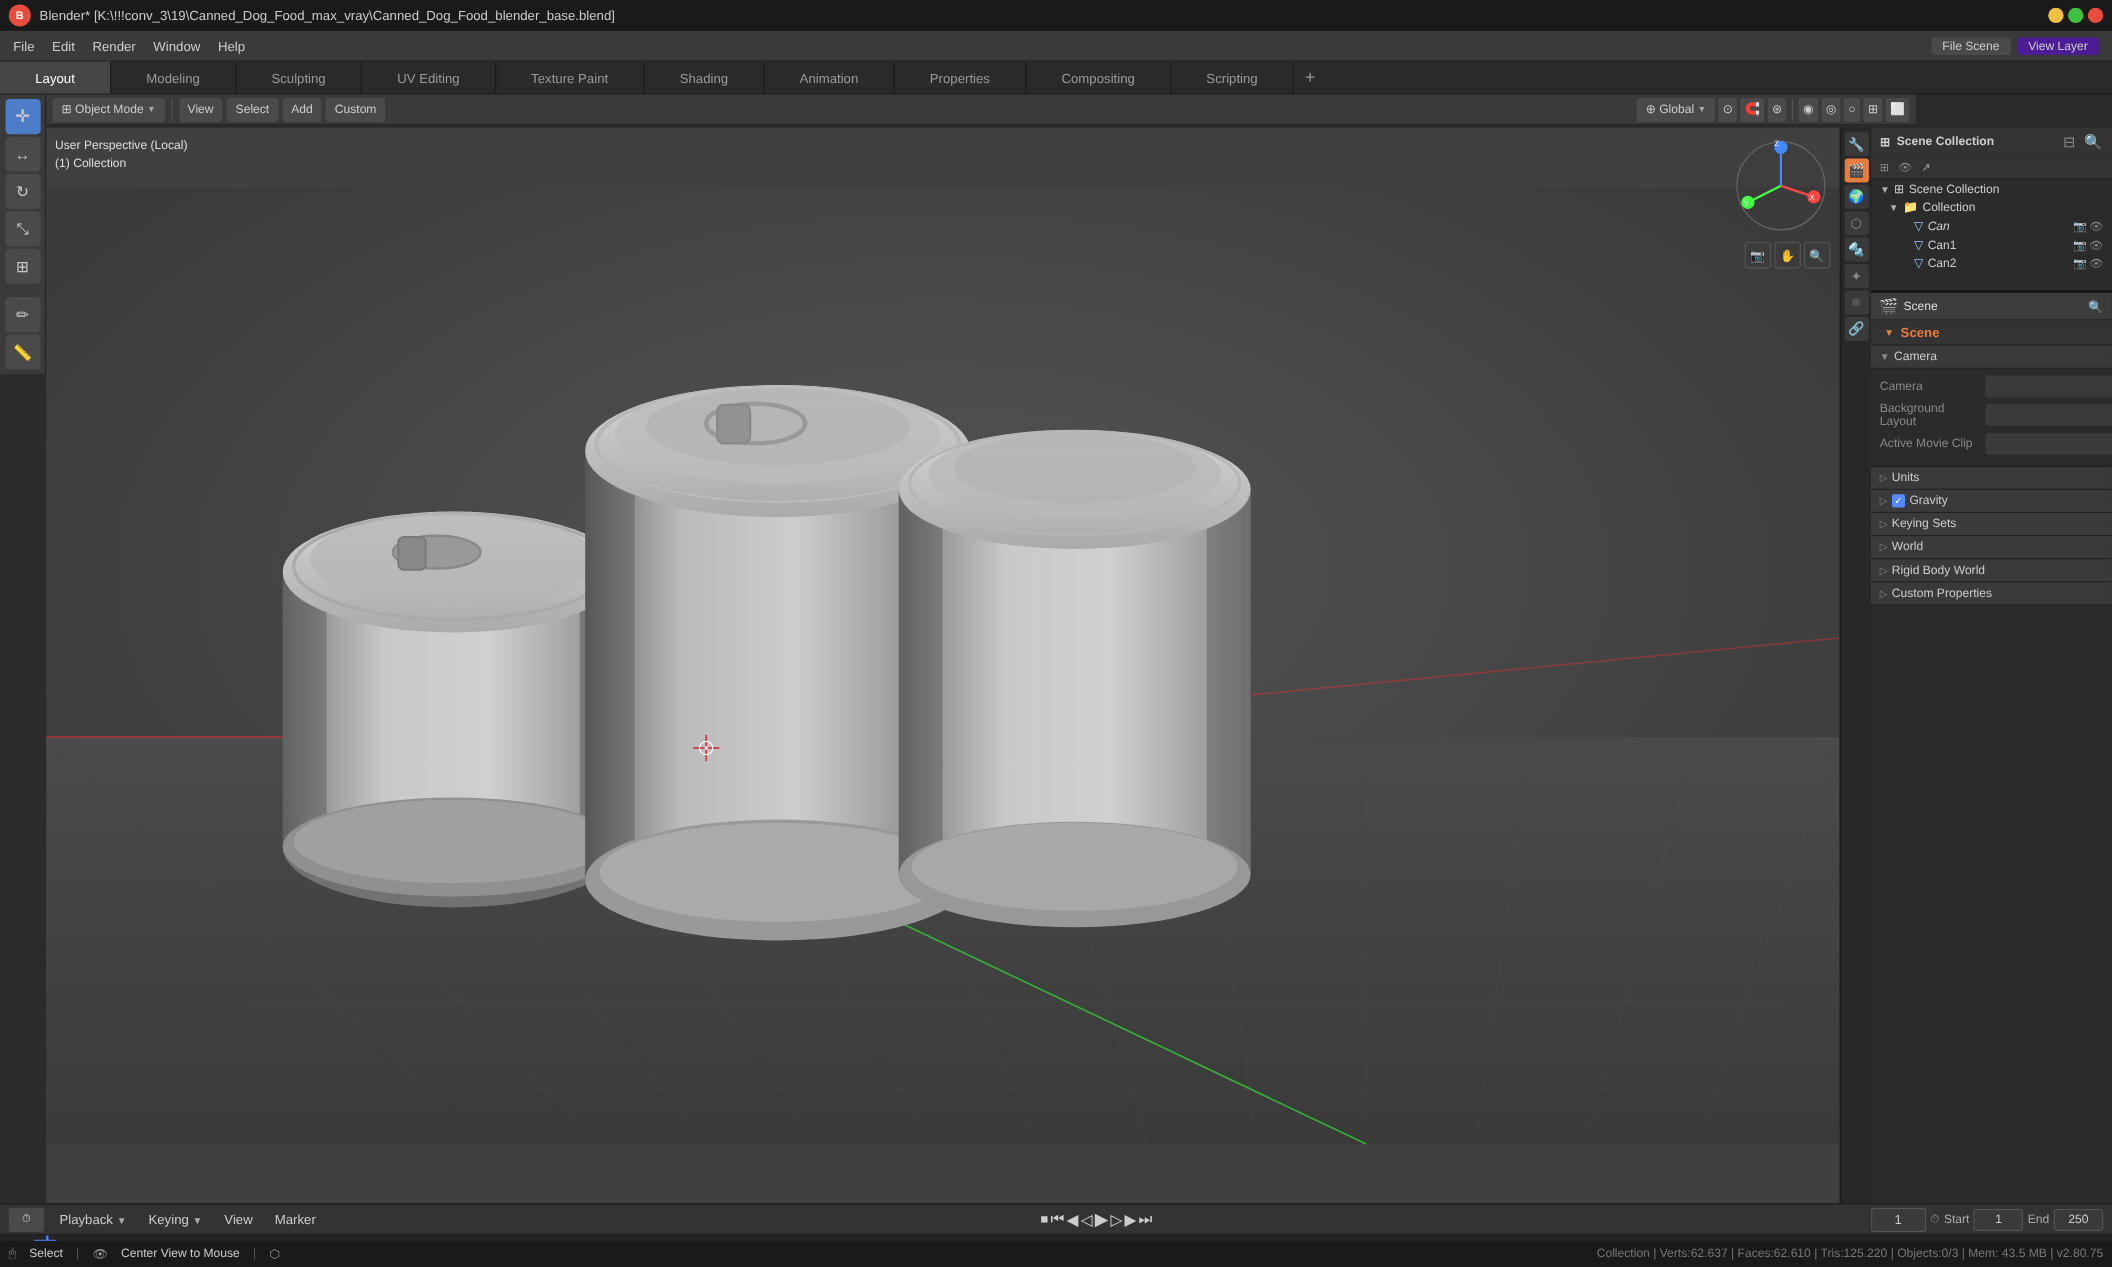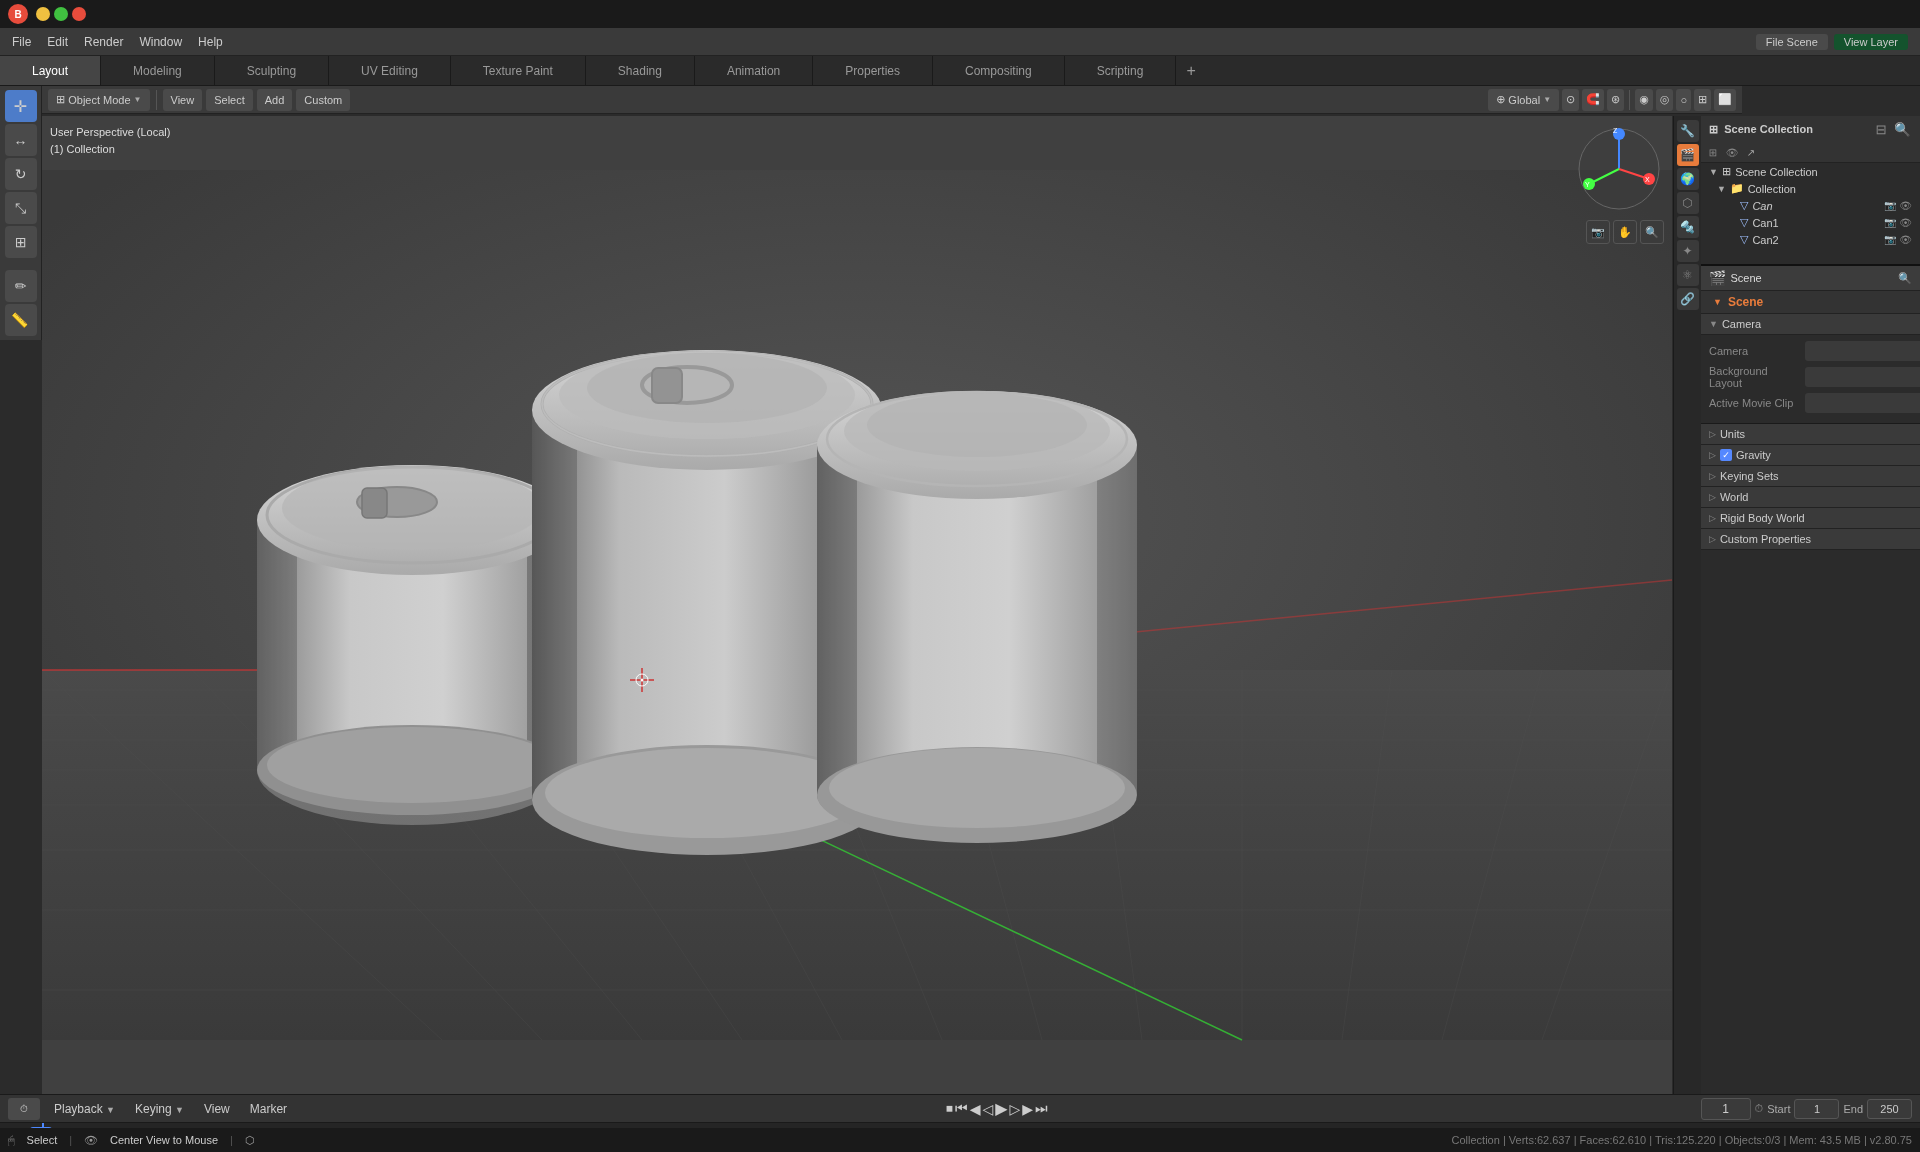--- a/index.html
+++ b/index.html
@@ -428,40 +428,41 @@
       justify-content: center;
       font-size: 9px;
       color: white;
     }
   </style>
 </head>
 <body>
 
 <div id="title-bar">
   <div class="app-icon">B</div>
+  <span class="title-text">Blender* [K:\!!!conv_3\19\Canned_Dog_Food_max_vray\Canned_Dog_Food_blender_base.blend]</span>
   <div class="window-controls">
     <span class="btn-min"></span>
     <span class="btn-max"></span>
     <span class="btn-close"></span>
   </div>
 </div>
 
 <div id="menu-bar">
   <div class="menu-item">File</div>
   <div class="menu-item">Edit</div>
   <div class="menu-item">Render</div>
   <div class="menu-item">Window</div>
   <div class="menu-item">Help</div>
   <div style="flex:1"></div>
   <div style="display:flex;align-items:center;gap:6px;padding-right:8px;">
     <div style="background:#4a4a4a;padding:2px 10px;border-radius:3px;font-size:11px;color:#ccc;cursor:pointer;">
       <span>File</span>
       <span>Scene</span>
     </div>
-    <div style="background:#14532d;padding:2px 10px;border-radius:3px;font-size:11px;color:#ccc;cursor:pointer;">View Layer</div>
+    <div style="background:#4c1d95;padding:2px 10px;border-radius:3px;font-size:11px;color:#ccc;cursor:pointer;">View Layer</div>
   </div>
 </div>
 
 <div id="workspace-tabs">
   <div class="workspace-tab active">Layout</div>
   <div class="workspace-tab">Modeling</div>
   <div class="workspace-tab">Sculpting</div>
   <div class="workspace-tab">UV Editing</div>
   <div class="workspace-tab">Texture Paint</div>
   <div class="workspace-tab">Shading</div>

